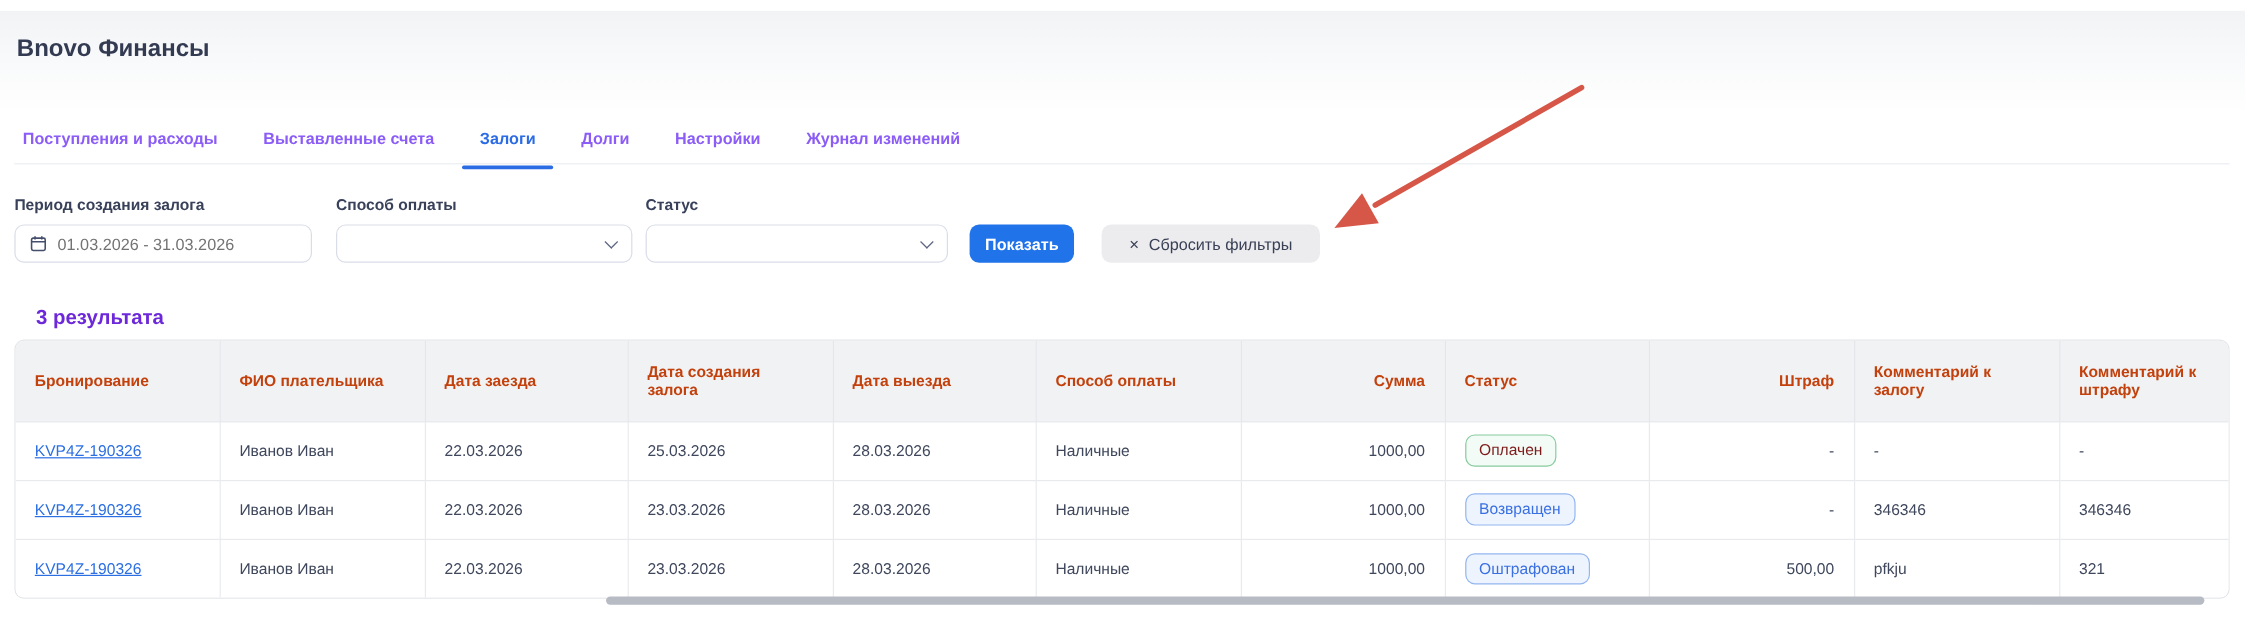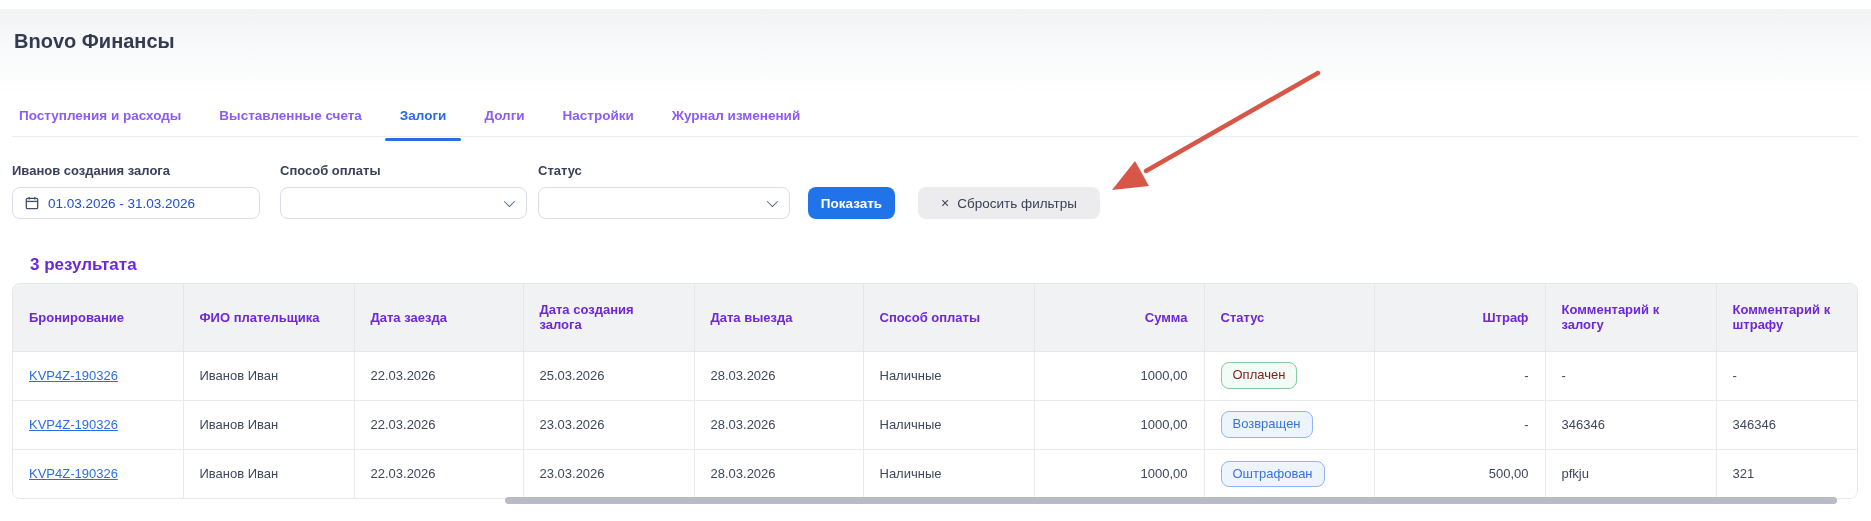--- a/index.html
+++ b/index.html
@@ -18,42 +18,42 @@
     color:#8b5cf6; cursor:pointer; white-space:nowrap; }
   .tab.active { color:#2b6be4; }
   .tab.active::after { content:""; position:absolute; left:0; right:0; bottom:-2px; height:3px;
     border-radius:2px; background:#2b6be4; }
   .tabs-line { position:absolute; left:12px; right:13px; top:136px; height:1px; background:#ecedf0; }
 
   
   .filter-label { position:absolute; top:163px; font-size:13px; font-weight:700; color:#39415a; }
   .lbl-1 { left:12px; } .lbl-2 { left:280px; } .lbl-3 { left:538px; }
   .field { position:absolute; top:187px; height:32px; background:#fff; border:1px solid #d9dde7;
-    border-radius:8px; display:flex; align-items:center; font-size:13.5px; color:#1d4ed8; cursor:pointer; }
+    border-radius:8px; display:flex; align-items:center; font-size:13.5px; color:#737373; cursor:pointer; }
   .date-field { left:12px; width:248px; padding:0 12px; gap:9px; }
   .sel-1 { left:280px; width:247px; } .sel-2 { left:538px; width:252px; }
   .chevron { position:absolute; right:14px; top:11px; width:8px; height:8px;
     border-right:1.8px solid #5d6581; border-bottom:1.8px solid #5d6581;
     transform:rotate(45deg) translateY(-2px); }
   .cal { width:14px; height:14px; flex:0 0 auto; }
 
   .btn { position:absolute; top:187px; height:32px; border:none; border-radius:8px;
     font-family:inherit; font-size:13.5px; display:flex; align-items:center; justify-content:center;
     cursor:pointer; }
   .btn-show { left:808px; width:87px; background:#2173e9; color:#fff; font-weight:600; }
   .btn-reset { left:918px; width:182px; background:#ececef; color:#3a4156; gap:8px; font-weight:400; }
   .x-icon { font-size:14px; color:#3a4156; line-height:1; }
 
   .results { position:absolute; left:30px; top:255px; font-size:17px; font-weight:600; color:#6d28d9; }
 
   
   .table-wrap { position:absolute; left:12px; top:283px; width:1846px; border:1px solid #e4e6ea;
     border-radius:8px; overflow:hidden; background:#fff; }
   table { width:100%; border-collapse:collapse; table-layout:fixed; }
-  thead th { height:67px; background:#f1f2f4; font-size:13px; font-weight:600; color:#6d28d9;
+  thead th { height:67px; background:#f1f2f4; font-size:13px; font-weight:600; color:#c2410c;
     text-align:left; padding:0 16px; vertical-align:middle;
     border-right:1px solid #e4e6ea; border-bottom:1px solid #e4e6ea; }
   thead th:last-child, tbody td:last-child { border-right:none;margin-top:48px; }
   tbody td { height:49px; font-size:13px; color:#3f475c; padding:8px 16px; vertical-align:middle;
     border-right:1px solid #e9eaee; border-bottom:1px solid #e9eaee; background:#fff; }
   tbody tr:last-child td { border-bottom:none; }
   th.num, td.num { text-align:right; }
   a.booking-link { color:#2c6fe3; text-decoration:underline; cursor:pointer; }
   .badge { display:inline-block; padding:5px 11px; border-radius:8px; font-size:13px; line-height:1.1; }
   .badge[data-variant="green"] { color:#7f1d1d; border:1px solid #86cb9d; background:#f2fbf5; }
@@ -75,21 +75,21 @@
   <div class="tabs">
     <div class="tab">Поступления и расходы</div>
     <div class="tab">Выставленные счета</div>
     <div class="tab active">Залоги</div>
     <div class="tab">Долги</div>
     <div class="tab">Настройки</div>
     <div class="tab">Журнал изменений</div>
   </div>
   <div class="tabs-line"></div>
 
-  <div class="filter-label lbl-1">Иванов создания залога</div>
+  <div class="filter-label lbl-1">Период создания залога</div>
   <div class="filter-label lbl-2">Способ оплаты</div>
   <div class="filter-label lbl-3">Статус</div>
 
   <div class="field date-field">
     <svg class="cal" viewBox="0 0 16 16" fill="none" stroke="#454e6b" stroke-width="1.5">
       <rect x="1.5" y="2.8" width="13" height="11.7" rx="1.5"></rect>
       <line x1="1.5" y1="6.2" x2="14.5" y2="6.2"></line>
       <line x1="4.8" y1="1" x2="4.8" y2="4"></line>
       <line x1="11.2" y1="1" x2="11.2" y2="4"></line>
     </svg>

